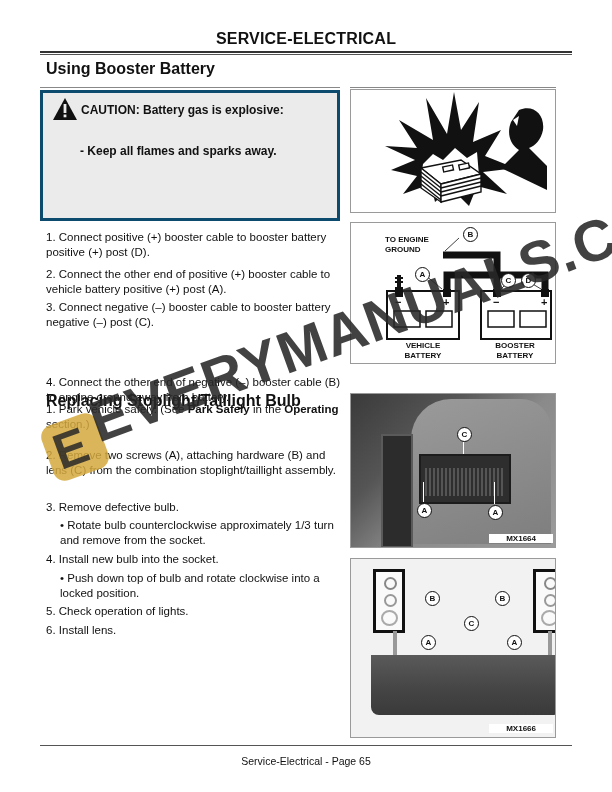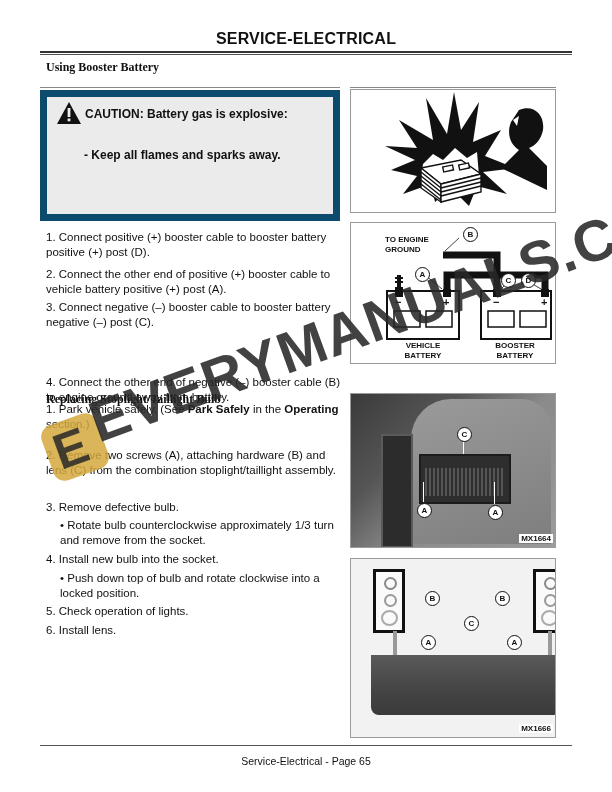--- a/index.html
+++ b/index.html
@@ -2,32 +2,32 @@
 <html><head>
 <meta charset="utf-8">
 <style>
   html, body { margin:0; padding:0; }
   body { width:612px; height:792px; background:#ffffff; position:relative; overflow:hidden;
          font-family:"Liberation Sans", "DejaVu Sans", sans-serif; color:#111; }
   .abs { position:absolute; }
   .page-title { left:0; width:612px; top:30px; text-align:center; font-weight:bold; font-size:16px; letter-spacing:0.2px; }
   .rule-thick { left:40px; width:532px; top:51px; height:2px; background:#333; }
   .rule-thin { left:40px; width:532px; top:54px; height:1px; background:#555; }
-  .section-title { font-weight:bold; font-size:12px;font-family:Liberation Serif, serif; }
+  .section-title { font-weight:bold; font-size:16px; }
   .col-rule { height:1px; background:#888; }
-  .caution { left:40px; top:90px; width:300px; height:131px; background:#ebebeb; border:7px solid #0c4a6e; box-sizing:border-box; }
+  .caution { left:40px; top:90px; width:300px; height:131px; background:#ebebeb; border:3px solid #0c4a6e; box-sizing:border-box; }
   .caution-head { position:absolute; left:38px; top:10px; font-weight:bold; font-size:12px; }
   .warn-icon { position:absolute; left:10px; top:5px; width:24px; height:22px; }
   .caution-line { position:absolute; left:37px; font-weight:bold; font-size:12px; line-height:14px; width:260px; }
   .step { left:46px; width:296px; font-size:11.5px; line-height:15px; }
   .bullet { left:60px; width:282px; font-size:11.5px; line-height:15px; }
   .figure { border:1px solid #9a9a9a; box-sizing:border-box; background:#fff; overflow:hidden; }
   .callout { position:absolute; width:13px; height:13px; border:1px solid #111; border-radius:50%; background:#fff;
              font-size:8px; font-weight:bold; text-align:center; line-height:13px; box-sizing:content-box; }
-  .fig-code { position:absolute; font-size:8px; font-weight:bold; background:#fff; padding:0 2px; }
+  .fig-code { position:absolute; font-size:8px; font-weight:bold; background:#fff; padding:0 17px; }
   .bat-label { position:absolute; font-size:8px; font-weight:bold; text-align:center; line-height:10px; }
   .footer { left:0; width:612px; top:755px; text-align:center; font-size:10.5px; }
   .watermark { left:80px; top:392px; font-size:58px; font-weight:bold; color:rgba(40,40,40,0.88);
                transform:rotate(-20deg); transform-origin:left top; letter-spacing:1px; white-space:nowrap; }
   .wm-logo { left:46px; top:418px; width:58px; height:58px; border-radius:12px; background:rgba(212,168,60,0.85);
              transform:rotate(-20deg); }
   .wm-logo span { position:absolute; left:8px; top:0px; font-size:50px; font-weight:bold; color:rgba(40,40,40,0.85); }
 </style>
 </head>
 <body>

